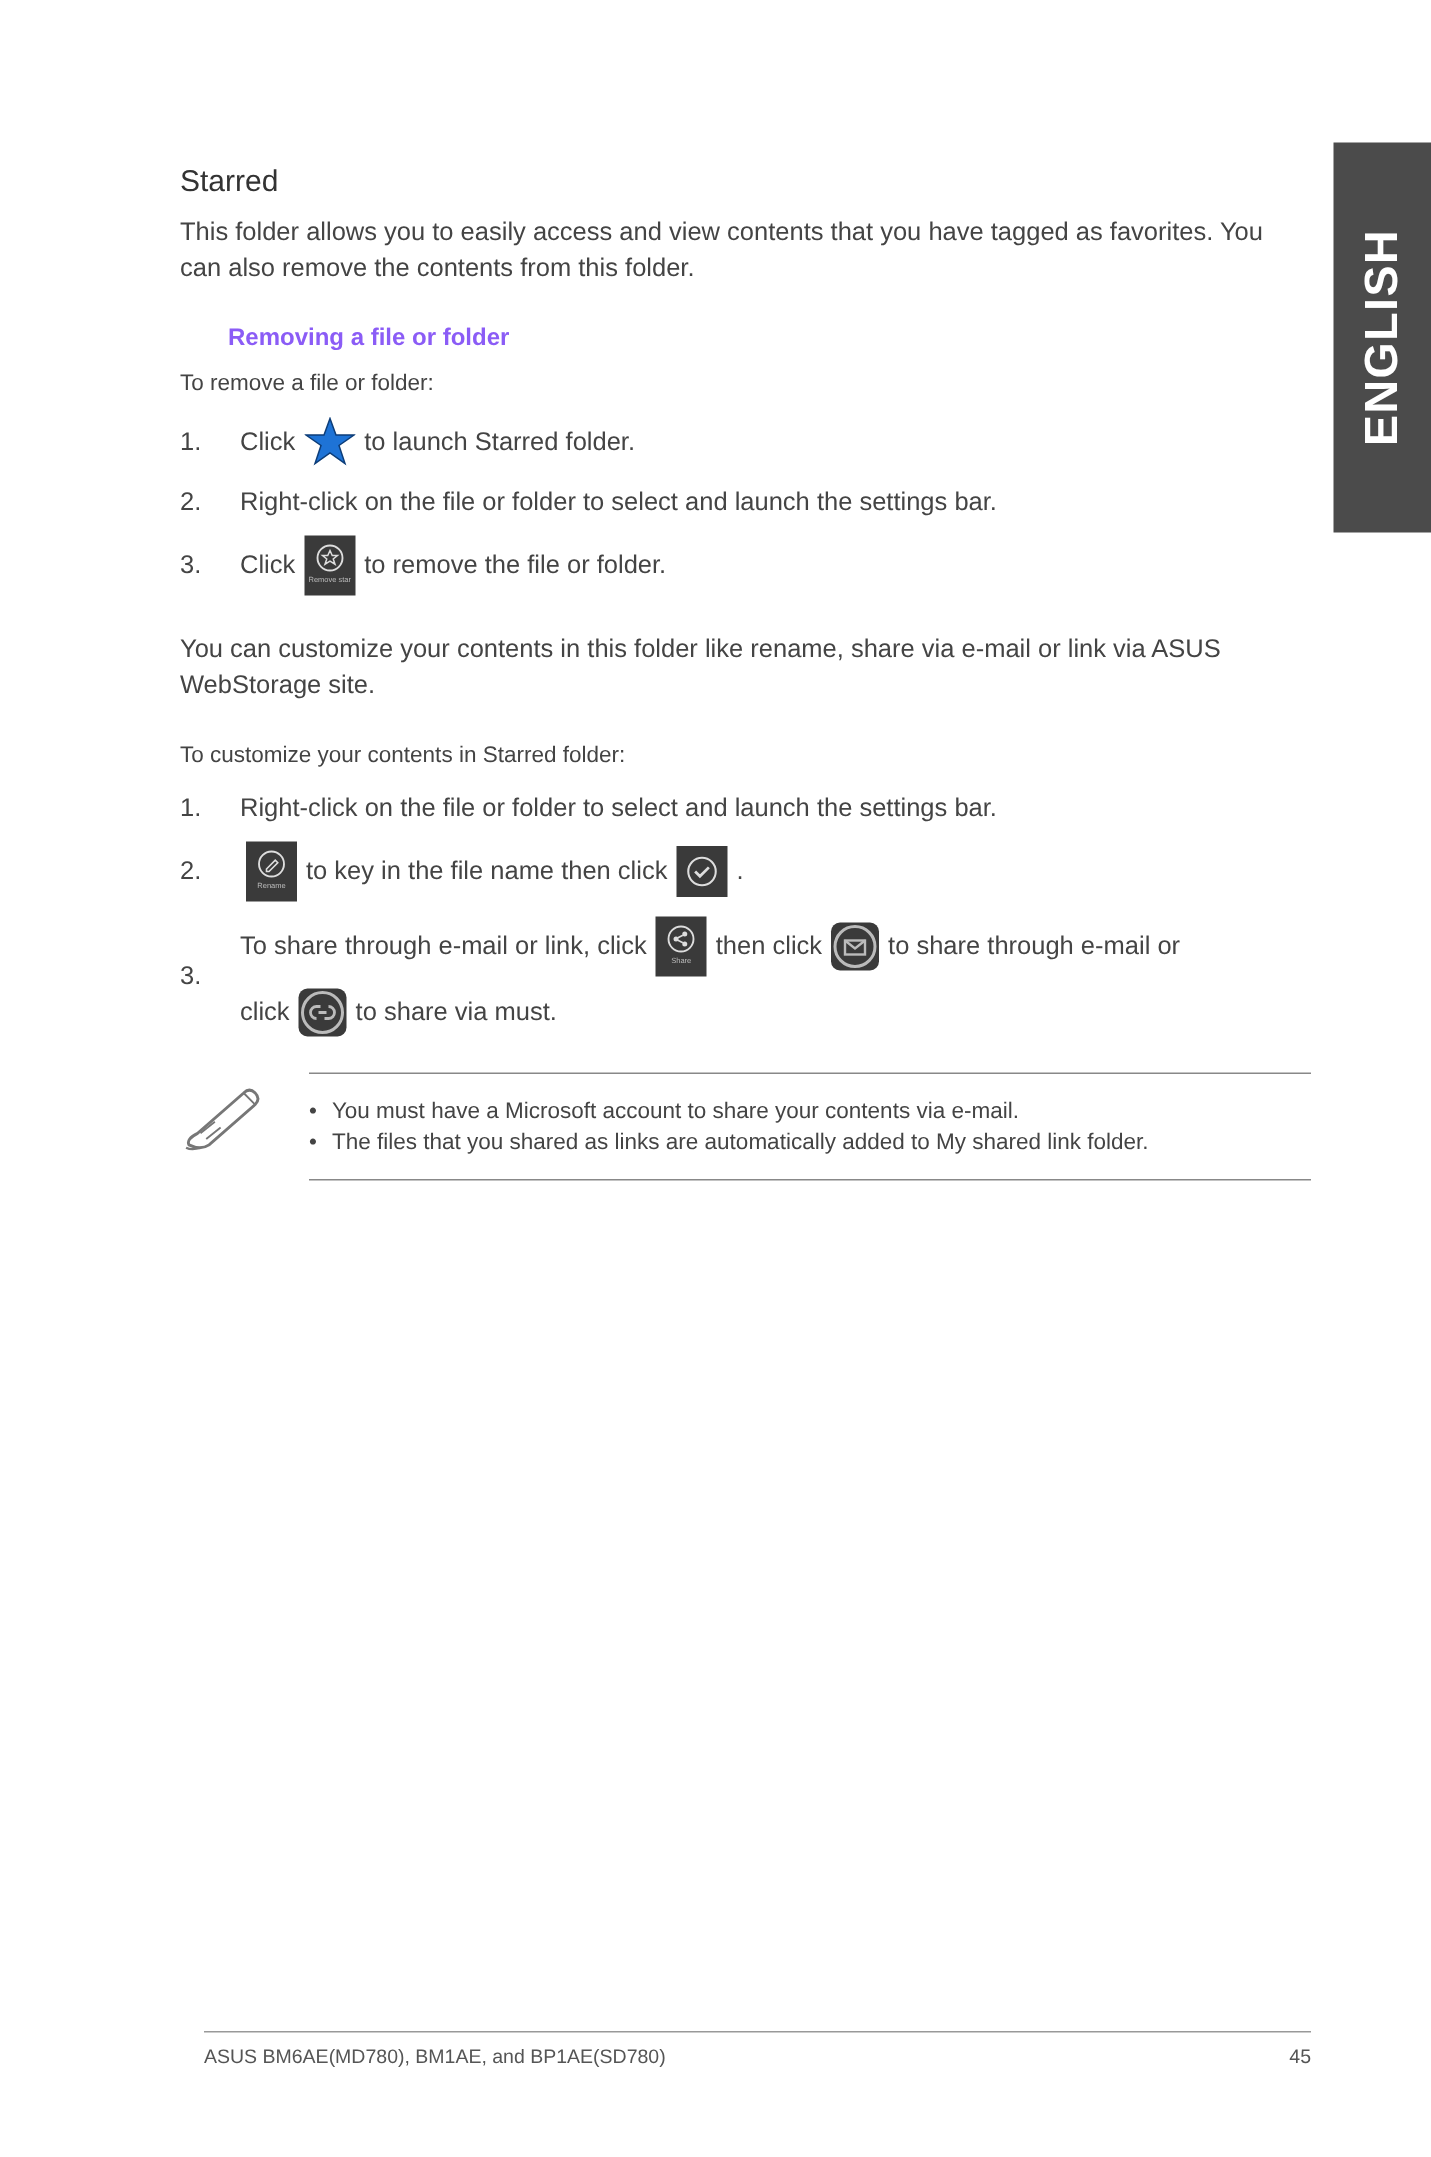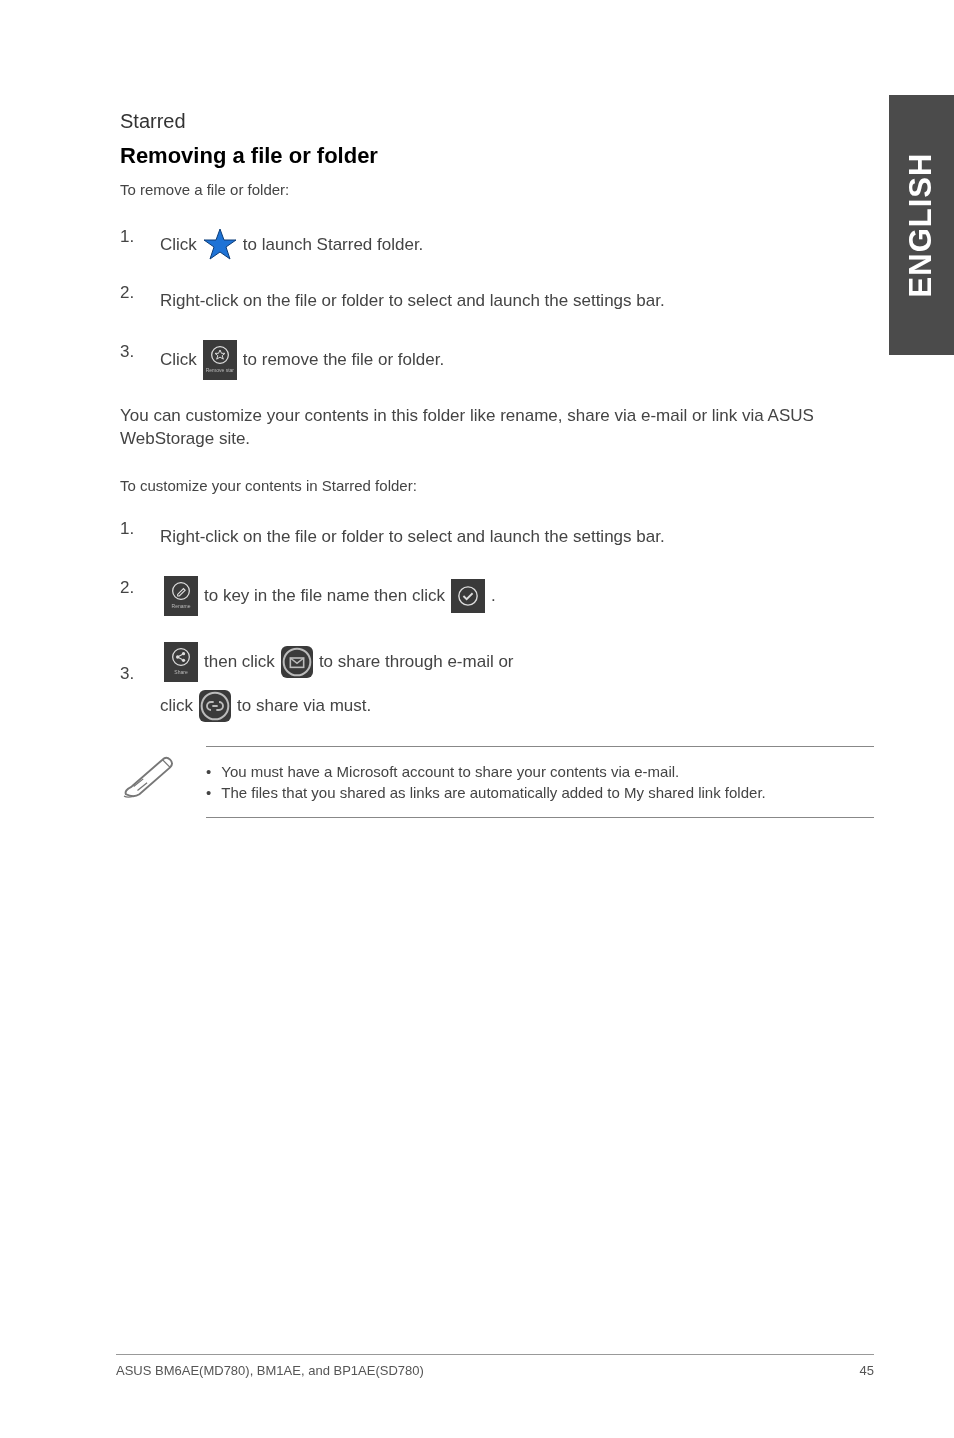--- a/index.html
+++ b/index.html
@@ -2,51 +2,52 @@
 <html><head>
 <meta charset="utf-8">
 <style>
   * { margin: 0; padding: 0; box-sizing: border-box; }
   html, body { width: 954px; height: 1438px; font-family: Arial, Helvetica, sans-serif; color: #3a3a3a; background: #fff; }
   .page { position: relative; width: 954px; height: 1438px; padding: 110px 80px 0 120px; }
   .side-tab { position: absolute; top: 95px; right: 0; width: 65px; height: 260px; background: #4b4b4b; display: flex; align-items: center; justify-content: center; }
   .side-tab span { color: #fff; font-weight: bold; font-size: 31px; letter-spacing: 1px; transform: rotate(-90deg); white-space: nowrap; }
   h2.section { font-size: 20px; font-weight: normal; margin-bottom: 10px; color: #333; }
   p.body { font-size: 17px; line-height: 1.4; margin-bottom: 26px; color: #444; }
-  h3.sub { font-size: 22px; font-weight: bold; margin-bottom: 12px; color: #000000; }
+  h3.sub { font-size: 16px; font-weight: bold; margin-bottom: 12px; color: #8b5cf6; margin-left: 32px; }
   p.lead { font-size: 15px; margin-bottom: 14px; color: #444; }
   ol.steps { list-style: none; margin-left: 0; margin-bottom: 24px; }
   ol.steps > li { display: flex; align-items: center; font-size: 17px; color: #444; margin-bottom: 10px; line-height: 1.5; }
   ol.steps > li .num { width: 40px; flex-shrink: 0; }
-  ol.steps > li .txt { flex: 1; display: flex; flex-wrap: wrap; align-items: center; gap: 4px 2px; margin-top: 16px; }
+  ol.steps > li .txt { flex: 1; display: flex; flex-wrap: wrap; align-items: center; gap: 4px 2px; }
   .icon { display: inline-flex; align-items: center; justify-content: center; vertical-align: middle; margin: 0 4px; }
   .icon-star { width: 34px; height: 34px; }
   .icon-tile { width: 34px; height: 40px; background: #3a3a3a; flex-direction: column; }
   .icon-tile-label { color: #bbb; font-size: 5px; margin-top: 2px; }
   .icon-check-tile { width: 34px; height: 34px; background: #3a3a3a; }
   .icon-round { width: 32px; height: 32px; background: #3a3a3a; border-radius: 6px; }
   .notebox { margin-top: 14px; display: flex; align-items: flex-start; gap: 28px; }
   .note-lines { flex: 1; border-top: 1px solid #888; border-bottom: 1px solid #888; padding: 12px 0; }
   .note-lines ul { list-style: none; }
   .note-lines li { font-size: 15px; color: #444; display: flex; align-items: center; gap: 10px; margin: 4px 0; }
   .note-lines li::before { content: "•"; }
   .pen-icon { width: 58px; flex-shrink: 0; margin-top: 6px; }
-  .footer { position: absolute; bottom: 60px; left: 116px; right: 80px; border-top: 1px solid #999; padding-top: 8px; display: flex; justify-content: space-between; font-size: 13px; color: #555; }
+  .footer { position: absolute; bottom: 60px; left: 136px; right: 80px; border-top: 1px solid #999; padding-top: 8px; display: flex; justify-content: space-between; font-size: 13px; color: #555; }
   svg { display: block; }
 </style>
 </head>
 <body>
 
 <div class="page">
 
   <div class="side-tab">
     <span>ENGLISH</span>
   </div>
 
   <h2 class="section">Starred</h2>
+  <p class="body">This folder allows you to easily access and view contents that you have tagged as favorites. You can also remove the contents from this folder.</p>
 
   <h3 class="sub">Removing a file or folder</h3>
   <p class="lead">To remove a file or folder:</p>
 
   <ol class="steps">
     <li>
       <span class="num">1.</span>
       <span class="txt">
         <span>Click</span>
         <span class="icon icon-star">
@@ -105,20 +106,21 @@
             <circle cx="12" cy="12" r="10" fill="none" stroke="#ddd" stroke-width="1.5"></circle>
             <path d="M7 12 L10.5 15.5 L17 9" fill="none" stroke="#ddd" stroke-width="2"></path>
           </svg>
         </span>
         <span>.</span>
       </span>
     </li>
     <li>
       <span class="num">3.</span>
       <span class="txt">
+        <span>To share through e-mail or link, click</span>
         <span class="icon icon-tile">
           <svg viewBox="0 0 24 24" width="20" height="20">
             <circle cx="12" cy="12" r="10" fill="none" stroke="#ddd" stroke-width="1.5"></circle>
             <circle cx="8" cy="12" r="2" fill="#ddd"></circle>
             <circle cx="15" cy="8" r="2" fill="#ddd"></circle>
             <circle cx="15" cy="16" r="2" fill="#ddd"></circle>
             <path d="M9.5 11 L13.5 9 M9.5 13 L13.5 15" stroke="#ddd" stroke-width="1.3"></path>
           </svg>
           <span class="icon-tile-label">Share</span>
         </span>

